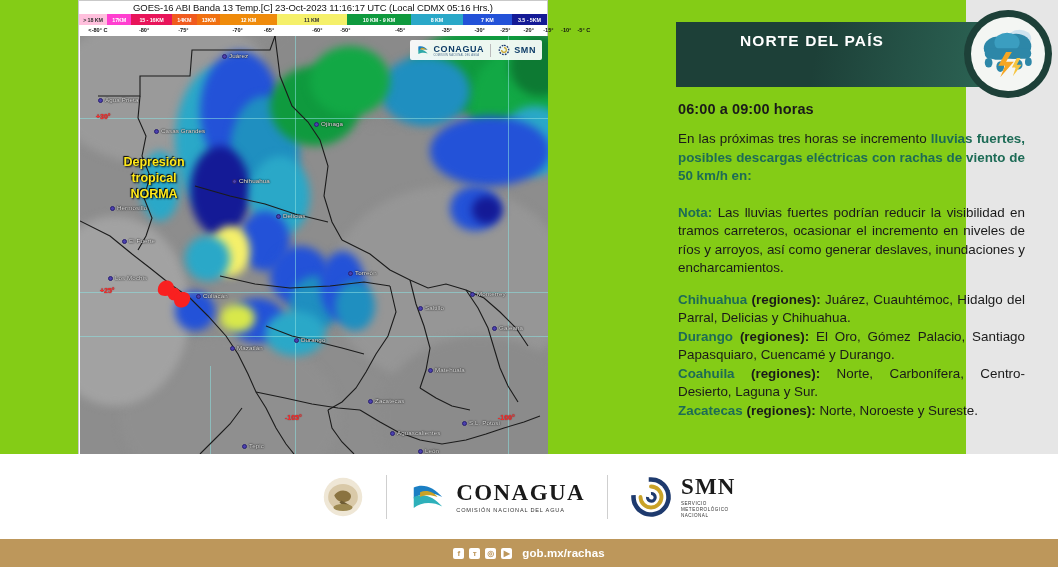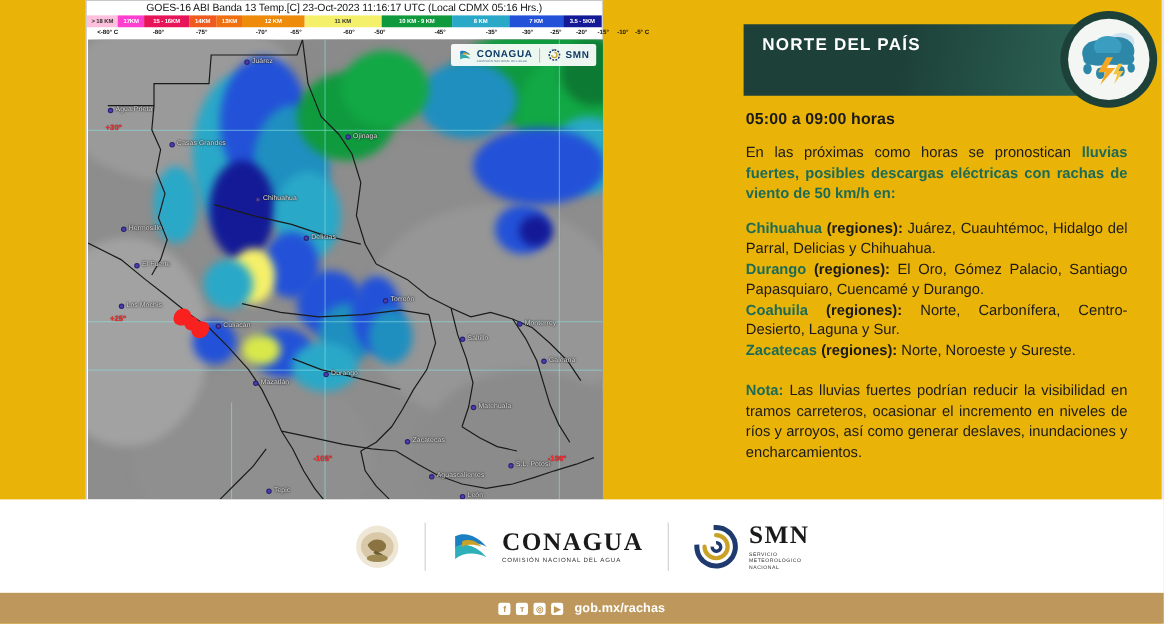--- a/index.html
+++ b/index.html
@@ -2,21 +2,21 @@
 <html><head>
 <meta charset="utf-8">
 <style>
   * { box-sizing: border-box; margin: 0; padding: 0; }
   html, body {
     width: 1058px; height: 567px;
     font-family: "Liberation Sans", sans-serif;
     background: #e6e6e6;
     overflow: hidden;
   }
-  #page { position: relative; width: 1056px; height: 567px; background: #eab308; }
+  #page { position: relative; width: 966px; height: 567px; background: #84cc16; }
 
   
   #sat-panel {
     position: absolute; left: 78px; top: 0px; width: 470px; height: 455px;
     background: #ffffff; border: 1px solid #c9c9c9;
   }
   #sat-title {
     position: absolute; left: 0; top: 0; width: 100%; height: 13px;
     background: #ffffff; color: #111; font-size: 9.5px; line-height: 13px;
     text-align: center; letter-spacing: -0.1px; white-space: nowrap;
@@ -68,21 +68,21 @@
   #agency-strip .agsub { font-size: 2.6px; color: #4a6a8a; letter-spacing: 0.2px; }
   #agency-strip .divider { width: 1px; height: 13px; background: #bbb; }
 
   
   #forecast { position: absolute; left: 676px; top: 22px; width: 350px; }
   #fc-header {
     position: relative; width: 350px; height: 65px;
     background: linear-gradient(100deg, #1d4038 0%, #1d4038 40%, #2f6b5a 100%);
     border-radius: 0 3px 3px 0;
   }
-  #fc-header-text { position: absolute; left: 17px; top: 9px; width: 272px; text-align: left; }
+  #fc-header-text { position: absolute; left: 0; top: 9px; width: 272px; text-align: center; }
   #fc-region {
     font-size: 15.5px; font-weight: bold; color: #ffffff;
     letter-spacing: 1.1px; line-height: 20px;
   }
   #fc-date {
     font-size: 9.2px; font-weight: bold; color: #ffffff;
     letter-spacing: 0.35px; line-height: 16px; margin-top: 2px;
   }
   #fc-badge {
     position: absolute; right: -26px; top: -12px; width: 88px; height: 88px;
@@ -249,20 +249,25 @@
           <path d="M176 356 L205 362 L232 368 L258 372 L280 374"></path>
           <path d="M280 374 L300 386 L318 396 L340 404 L362 408 L386 404 L406 398 L424 392 L444 386 L460 380"></path>
           <path d="M248 374 L252 392 L262 406 L274 418"></path>
           <path d="M330 244 L336 268 L344 290 L350 312 L346 334 L340 352"></path>
           <path d="M386 254 L398 272 L408 292 L414 312 L420 332 L428 350 L438 366"></path>
           <path d="M340 352 L356 362 L372 370 L390 374"></path>
           <path d="M120 418 L136 402 L150 388 L162 372"></path>
         </g>
       </svg>
 
+      <div id="norma-label">
+          <div>Depresión</div>
+          <div>tropical</div>
+          <div>NORMA</div>
+        </div>
 
       <svg id="hurricane" viewBox="0 0 44 44">
         <circle cx="22" cy="22" r="6.5" fill="#f92020"></circle>
         <path d="M22 16 C22 6, 8 6, 6 16 C4 25, 16 26, 21 21 Z" fill="#f92020"></path>
         <path d="M22 28 C22 38, 36 38, 38 28 C40 19, 28 18, 23 23 Z" fill="#f92020"></path>
       </svg>
 
       <div id="agency-strip">
         <div class="ag">
           <svg width="14" height="14" viewBox="0 0 24 24">
@@ -354,36 +359,36 @@
             <ellipse cx="43" cy="43" rx="4" ry="5" fill="#2d87a8"></ellipse>
             <ellipse cx="53" cy="40" rx="3.5" ry="4.5" fill="#2d87a8"></ellipse>
             <path d="M30 30 L22 44 L29 44 L24 56 L38 40 L30 40 L36 30 Z" fill="#f5a623"></path>
             <path d="M41 36 L36 46 L40 46 L37 55 L46 43 L41 43 L45 36 Z" fill="#f5c542"></path>
           </svg>
         </div>
       </div>
     </div>
 
     <div id="fc-body">
-      <div id="fc-time">05:00 a 09:00 horas</div>
+      <div id="fc-time">06:00 a 09:00 horas</div>
 
       <div class="fc-para lead">
-        <span>En las próximas como horas se pronostican </span><span class="hl">lluvias fuertes, posibles descargas eléctricas con rachas de viento de 50 km/h en:</span>
+        <span>En las próximas tres horas se incremento </span><span class="hl">lluvias fuertes, posibles descargas eléctricas con rachas de viento de 50 km/h en:</span>
+      </div>
+
+      <div id="fc-note">
+        <span class="state">Nota:</span><span> Las lluvias fuertes podrían reducir la visibilidad en tramos carreteros, ocasionar el incremento en niveles de ríos y arroyos, así como generar deslaves, inundaciones y encharcamientos.</span>
       </div>
 
       <div id="fc-regions">
           <div class="line"><span class="state">Chihuahua</span><span class="bold"> (regiones): </span><span>Juárez, Cuauhtémoc, Hidalgo del Parral, Delicias y Chihuahua.</span></div>
           <div class="line"><span class="state">Durango</span><span class="bold"> (regiones): </span><span>El Oro, Gómez Palacio, Santiago Papasquiaro, Cuencamé y Durango.</span></div>
           <div class="line"><span class="state">Coahuila</span><span class="bold"> (regiones): </span><span>Norte, Carbonífera, Centro-Desierto, Laguna y Sur.</span></div>
           <div class="line"><span class="state">Zacatecas</span><span class="bold"> (regiones): </span><span>Norte, Noroeste y Sureste.</span></div>
         </div>
-
-      <div id="fc-note">
-        <span class="state">Nota:</span><span> Las lluvias fuertes podrían reducir la visibilidad en tramos carreteros, ocasionar el incremento en niveles de ríos y arroyos, así como generar deslaves, inundaciones y encharcamientos.</span>
-      </div>
     </div>
   </div>
 
   <div id="logobar">
 
     <div class="logo-group">
       <svg width="42" height="42" viewBox="0 0 48 48">
         <circle cx="24" cy="24" r="22" fill="#efe7d6"></circle>
         <ellipse cx="24" cy="24" rx="17" ry="15" fill="#d9c9a8"></ellipse>
         <path d="M14 22 C18 16, 26 15, 31 19 C35 22, 33 28, 28 29 C22 31, 16 28, 14 22 Z" fill="#8a7340"></path>

